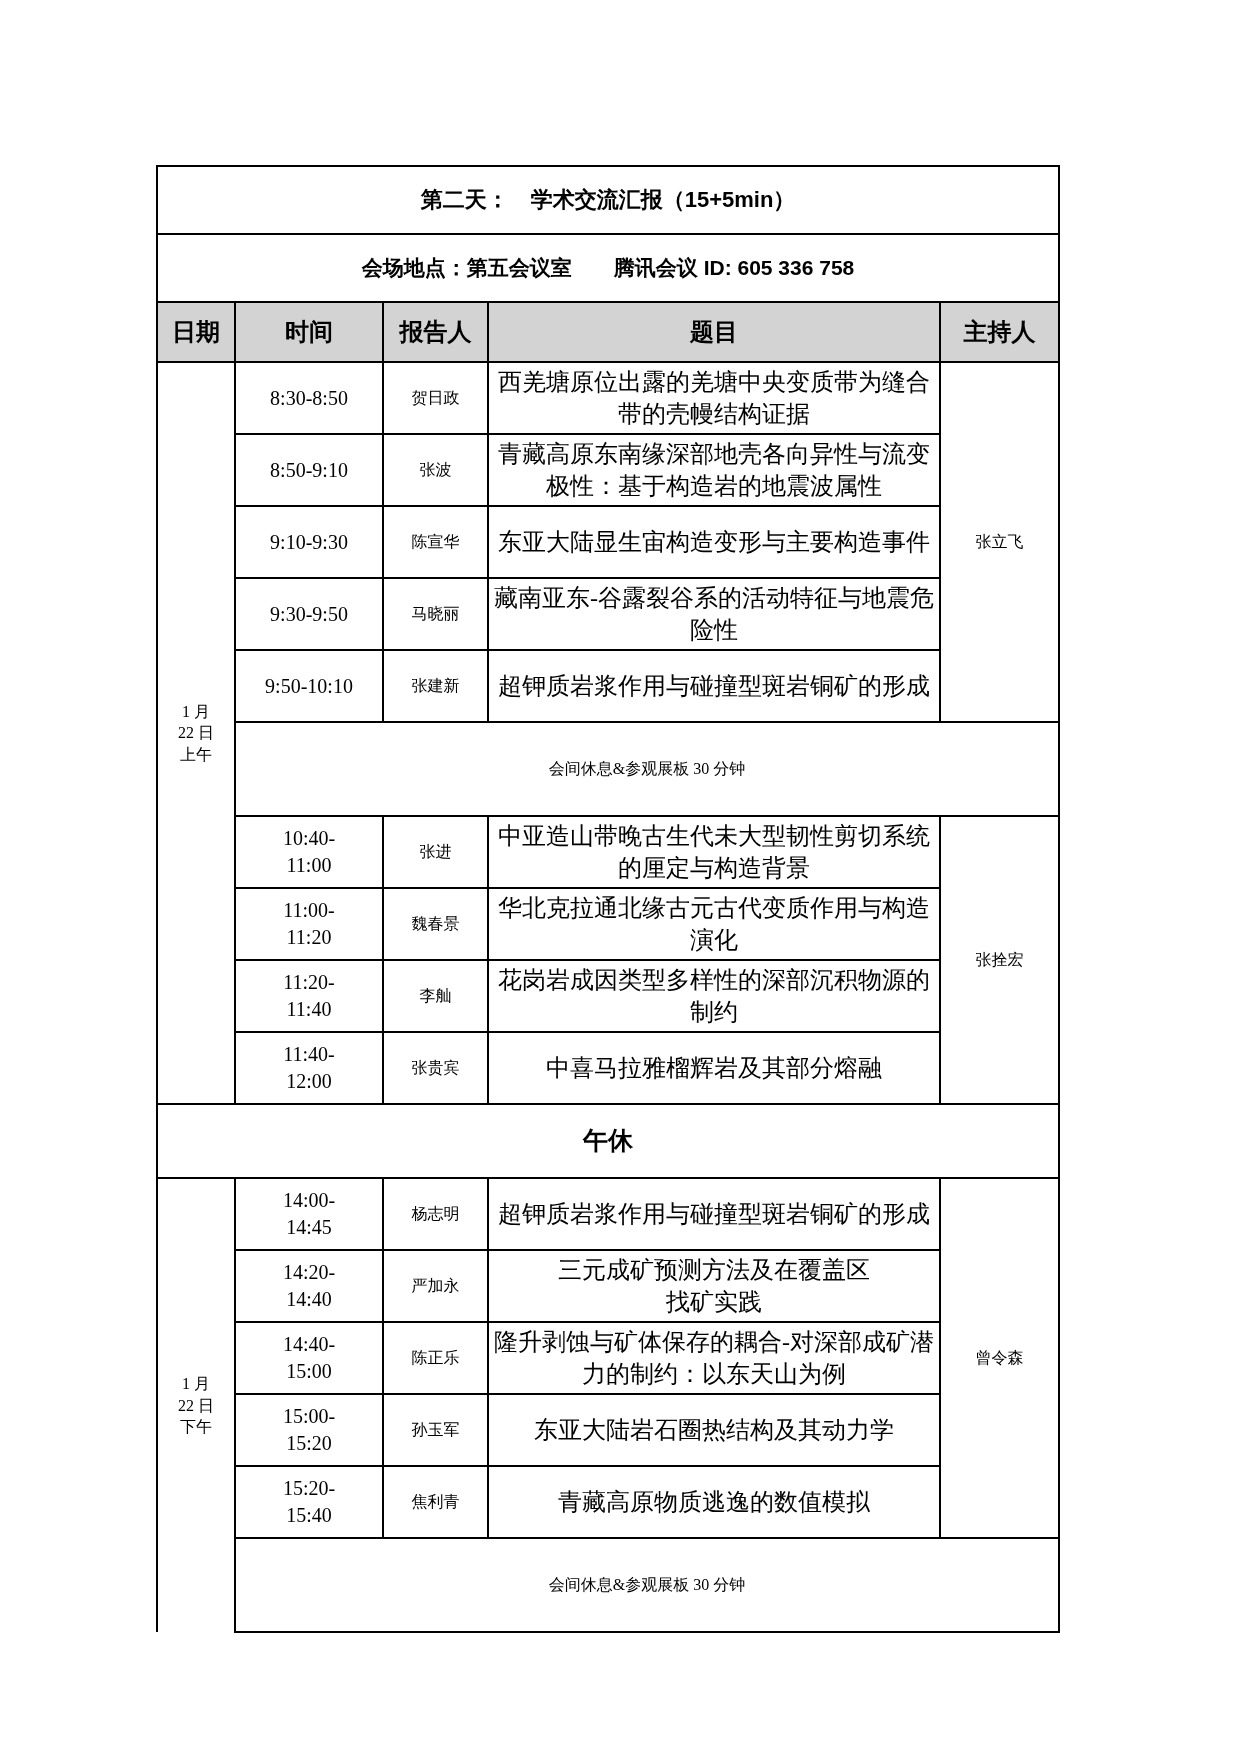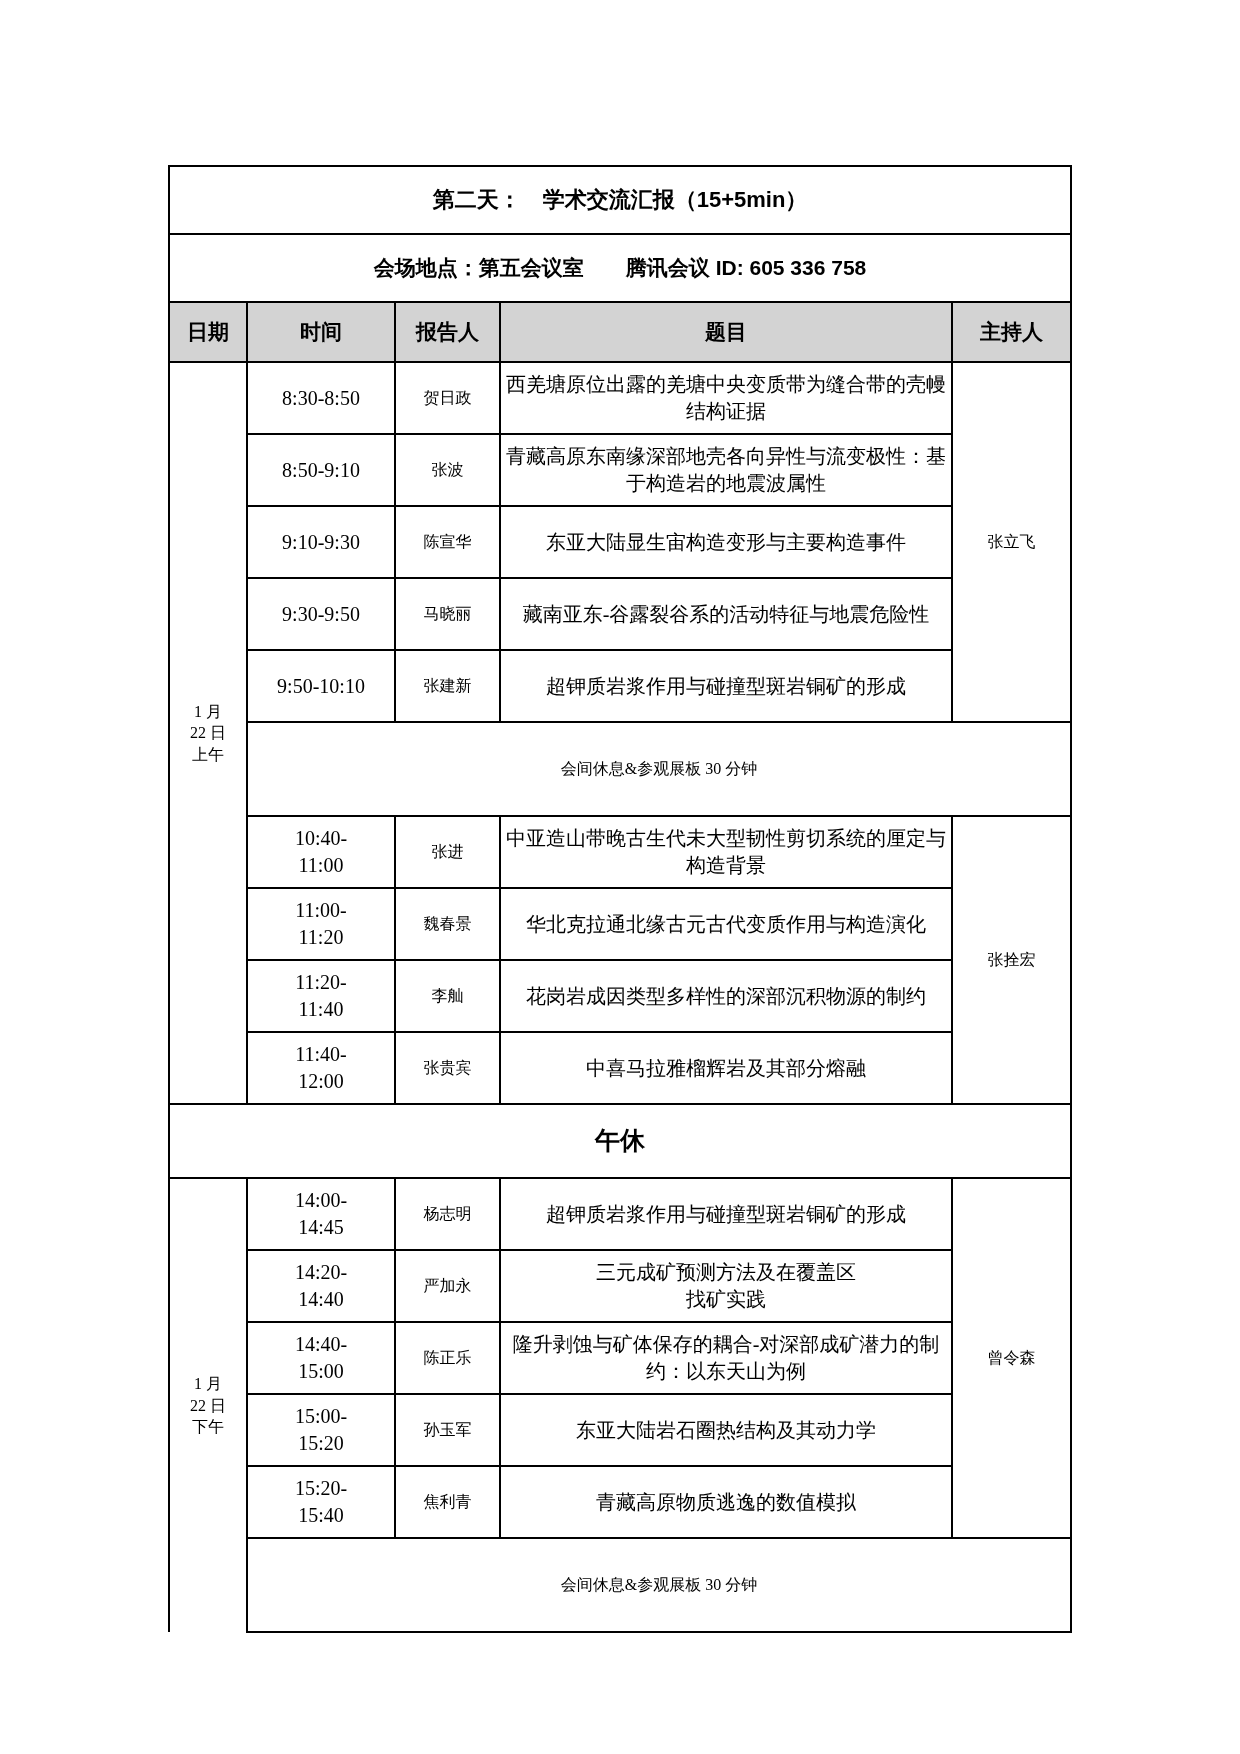--- a/index.html
+++ b/index.html
@@ -9,21 +9,21 @@
   }
   body {
     position: relative;
     width: 1240px;
     height: 1754px;
     font-family: "Liberation Serif", "DejaVu Serif", serif;
     color: #000;
   }
   table.doc-table {
     position: absolute;
-    left: 168px;
+    left: 156px;
     top: 165px;
     width: 902px;
     border-collapse: collapse;
     table-layout: fixed;
   }
   td {
     border: 2px solid #000;
     text-align: center;
     vertical-align: middle;
     padding: 2px 4px;
@@ -36,26 +36,26 @@
   .r-head   td { height: 54px; }
   .r-talk   td { height: 66px; }
   .r-break  td { height: 88px; }
   .r-lunch  td { height: 68px; }
   .bold-sans {
     font-family: "Liberation Sans", "DejaVu Sans", sans-serif;
     font-weight: bold;
   }
   .title-cell   { font-size: 22px; }
   .venue-cell   { font-size: 21px; margin-left: 23px; }
-  .head-cell    { background: #d3d3d3; font-size: 21px; }
+  .head-cell    { background: #d3d3d3; font-size: 24px; }
   .lunch-cell   { font-size: 25px; }
   .pre { white-space: pre-line; }
   .no-bottom { border-bottom: 0; }
   .time-cell   { font-size: 20px; font-family: Liberation Serif, serif; }
-  .topic-cell  { font-size: 20px; }
+  .topic-cell  { font-size: 24px; }
 </style>
 </head>
 <body>
 
 <table class="doc-table">
   <colgroup>
     <col style="width:78px">
     <col style="width:148px">
     <col style="width:105px">
     <col style="width:452px">

